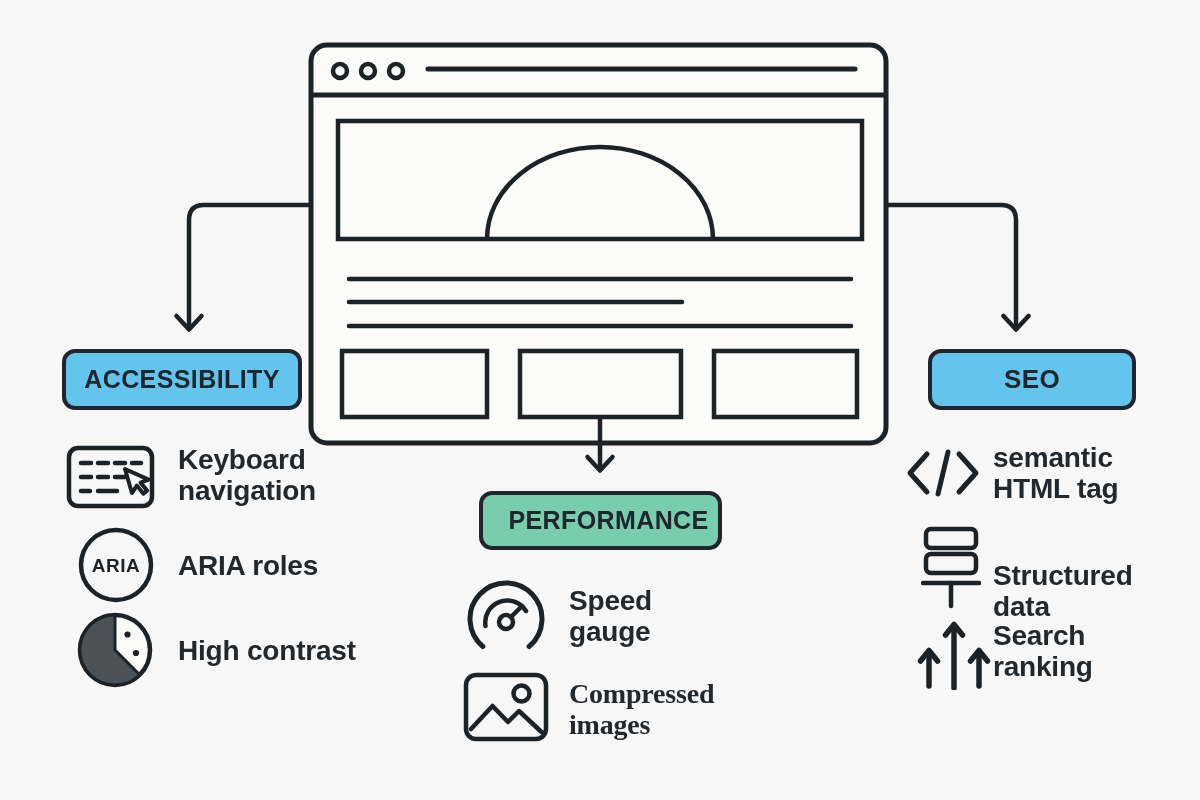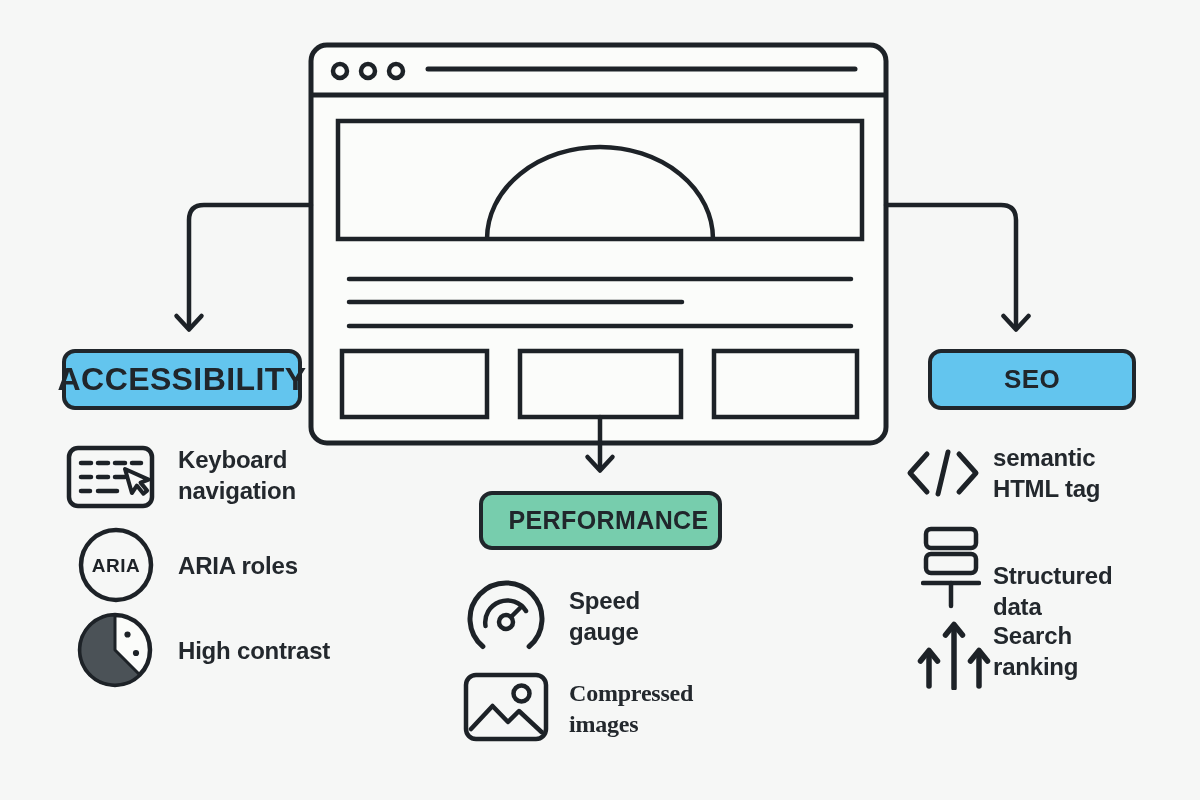--- a/index.html
+++ b/index.html
@@ -12,25 +12,25 @@
   svg{display:block;}
   .wire{position:absolute;left:0;top:0;}
   .badge{
     position:absolute;display:flex;align-items:center;justify-content:center;
     border:4px solid #20262b;border-radius:13px;
     font-weight:700;color:#20262b;letter-spacing:.4px;
     box-sizing:border-box;
   }
   .badge.blue{background:#63c5ee;}
   .badge.green{background:#77cdad;}
-  .badge.wide{font-size:32px;justify-content:center;}
+  .badge.wide{font-size:25px;justify-content:center;}
   .badge.mid{font-size:25px;}
   .badge.small{font-size:26px;}
   .feat-label{
-    position:absolute;font-size:24px;line-height:31px;font-weight:700;
+    position:absolute;font-size:28px;line-height:31px;font-weight:700;
     color:#23282d;letter-spacing:-.2px;
   }
   .icon-box{position:absolute;}
 </style>
 </head>
 <body>
 
 <div class="stage">
 
   <svg class="wire" width="1200" height="800" viewBox="0 0 1200 800" fill="none" stroke="#1d2227">

